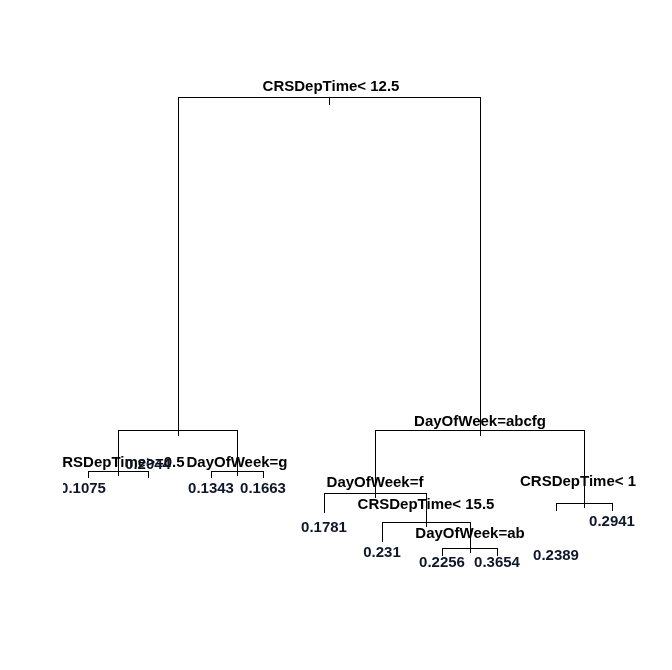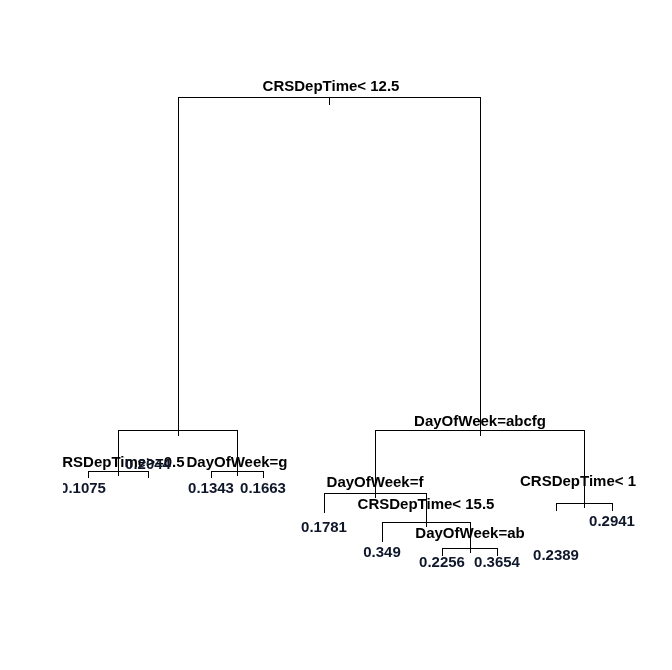--- a/index.html
+++ b/index.html
@@ -91,20 +91,20 @@
     <div class="lbl" style="left:162px;  top:473px;">DayOfWeek=f</div>
     <div class="lbl" style="left:365px;  top:472px;">CRSDepTime&lt; 1</div>
     <div class="lbl" style="left:213px;  top:495px;">CRSDepTime&lt; 15.5</div>
     <div class="lbl" style="left:257px;  top:524px;">DayOfWeek=ab</div>
 
     <div class="leaf" style="left:-30px; top:479px;">0.1075</div>
     <div class="leaf" style="left:35px;  top:455px;">0.2044</div>
     <div class="leaf" style="left:98px;  top:479px;">0.1343</div>
     <div class="leaf" style="left:150px; top:479px;">0.1663</div>
     <div class="leaf" style="left:211px; top:518px;">0.1781</div>
-    <div class="leaf" style="left:269px; top:543px;">0.349</div>
+    <div class="leaf" style="left:269px; top:543px;">0.231</div>
     <div class="leaf" style="left:329px; top:553px;">0.2256</div>
     <div class="leaf" style="left:384px; top:553px;">0.3654</div>
     <div class="leaf" style="left:443px; top:512px;margin-top:34px;">0.2389</div>
     <div class="leaf" style="left:499px; top:512px;">0.2941</div>
 
   </div>
 </div>
 
 </body></html>

